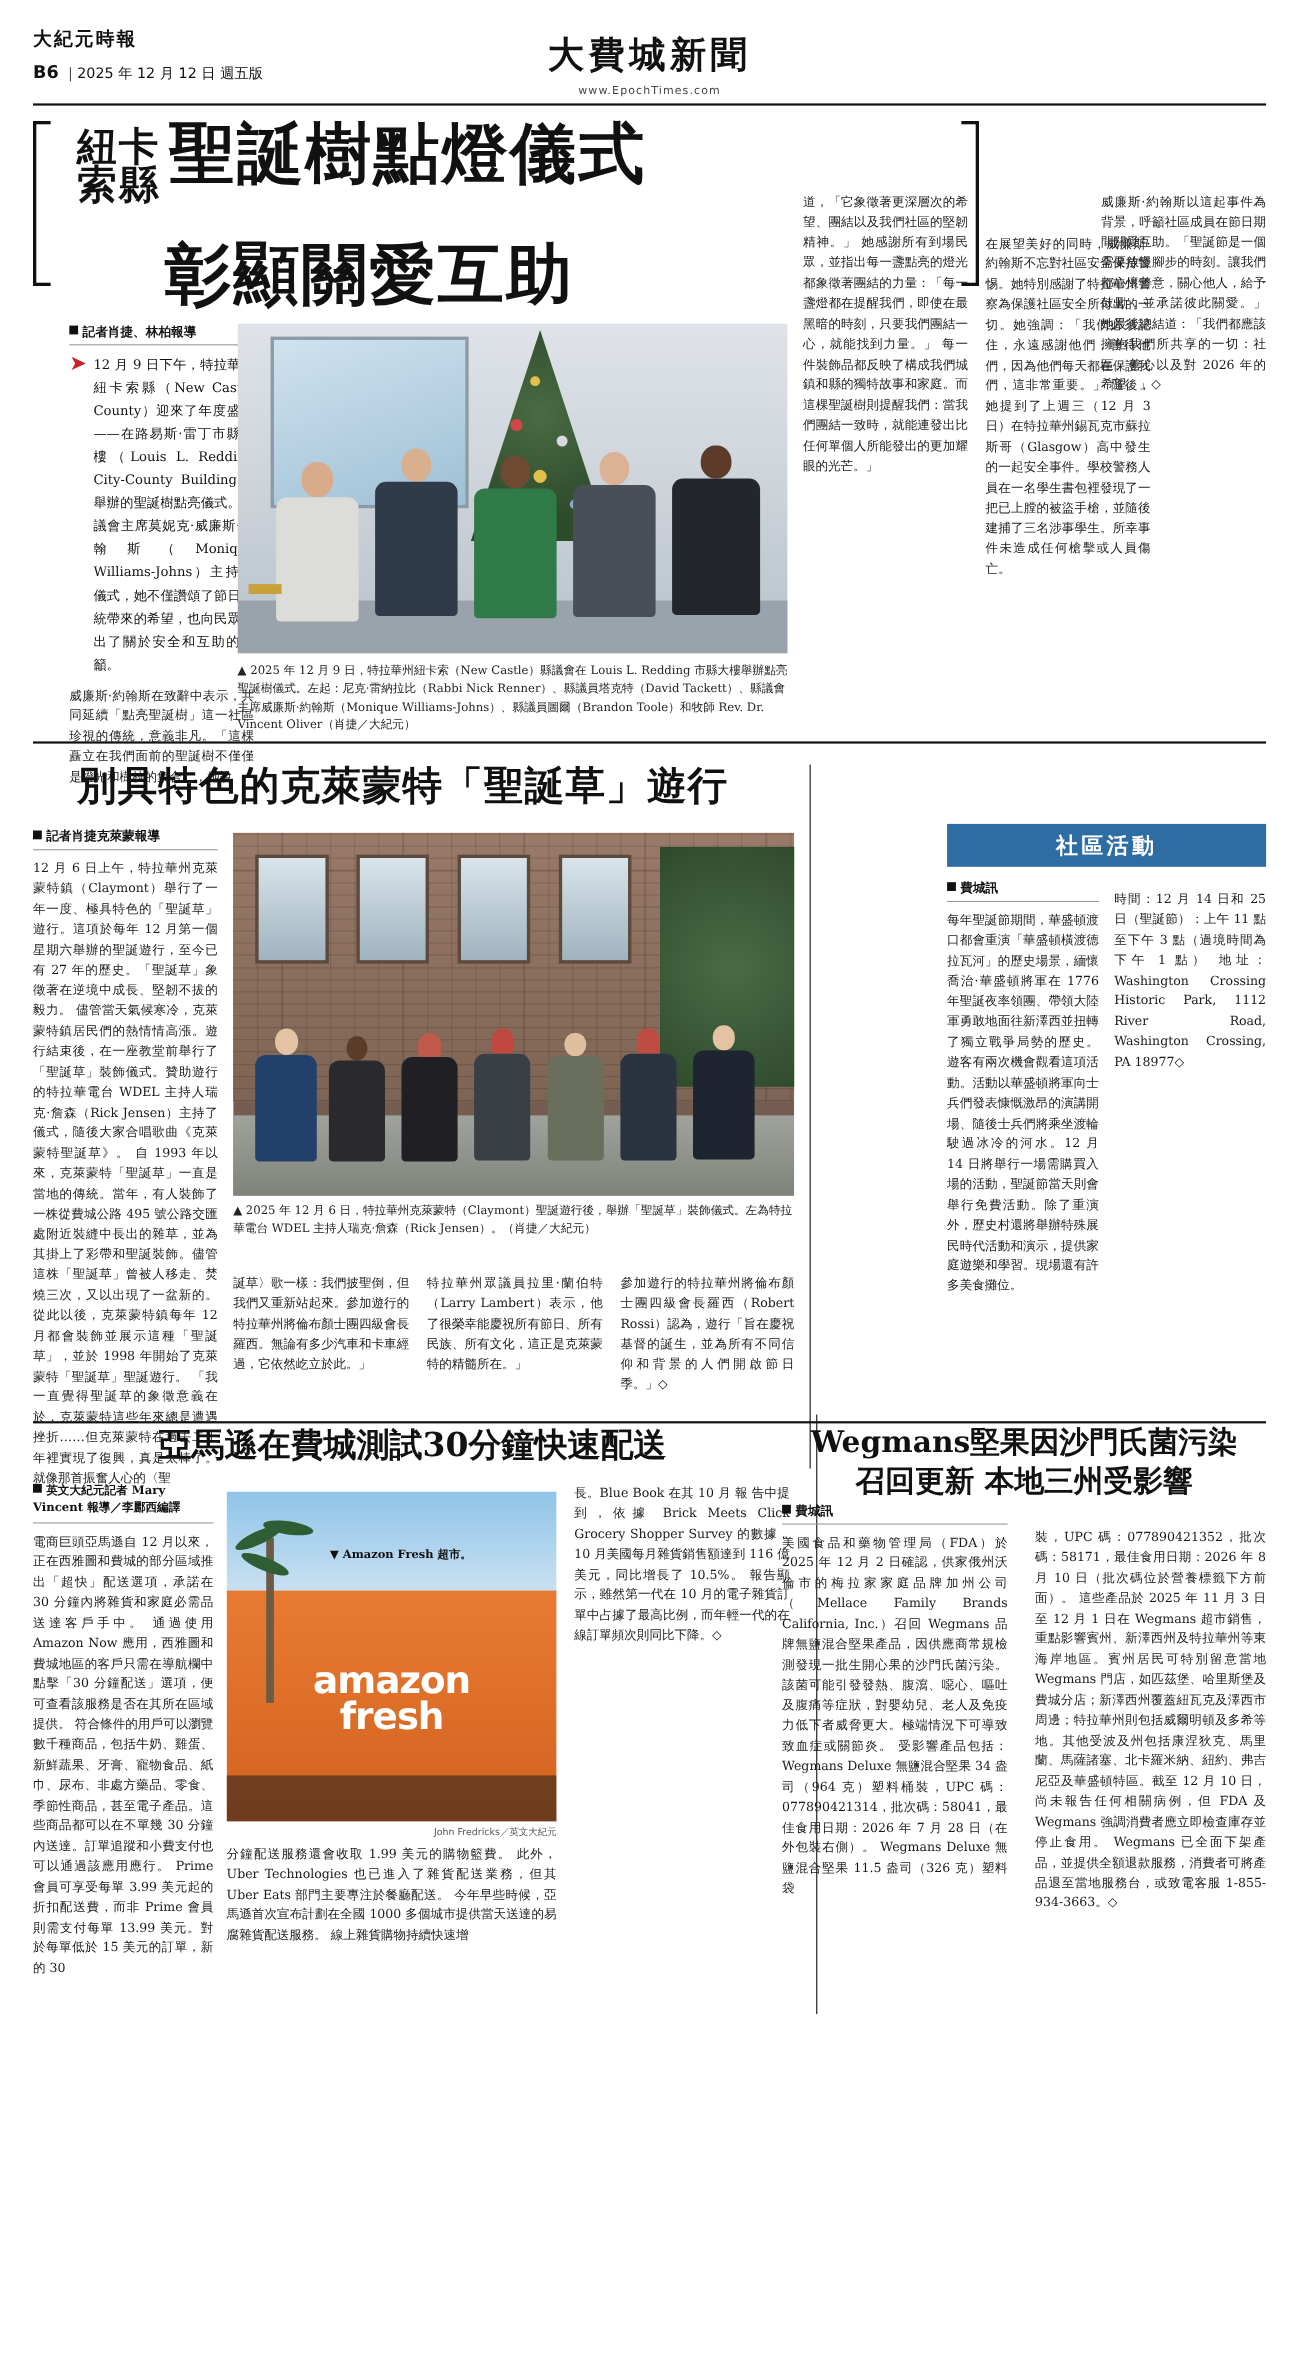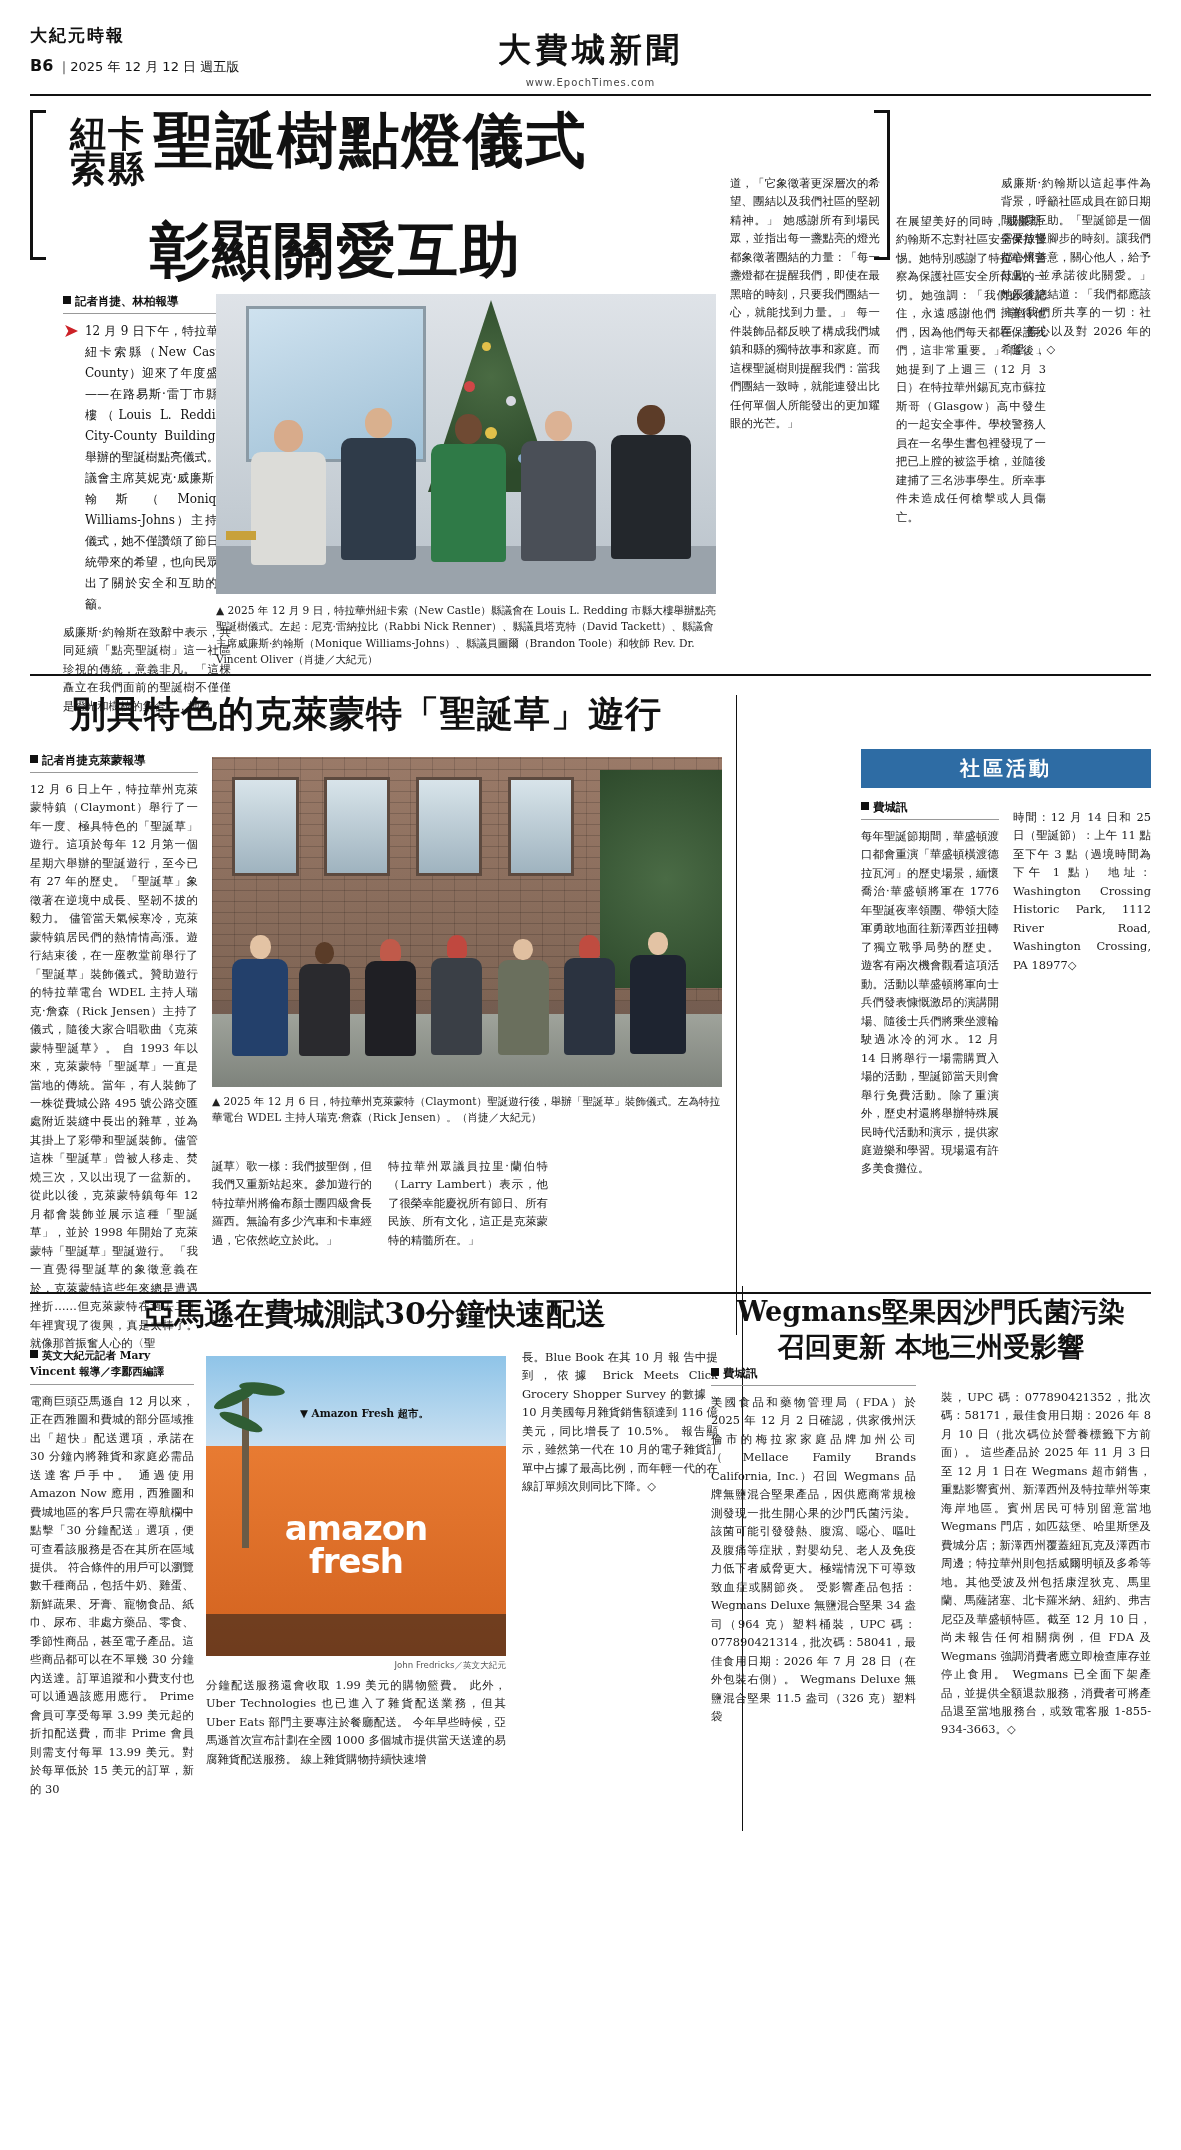--- a/index.html
+++ b/index.html
@@ -267,20 +267,21 @@
           <div class="person" style="left:82%;width:11%;height:43%;">
             <div class="ph-head" style="background:#e3c3a4;width:36%;margin:0 auto;"></div>
             <div class="ph-body" style="background:#1e2430;"></div>
           </div>
         </div>
       </div>
       <div class="photo-mid-cap caption cjk">▲ 2025 年 12 月 6 日，特拉華州克萊蒙特（Claymont）聖誕遊行後，舉辦「聖誕草」裝飾儀式。左為特拉華電台 WDEL 主持人瑞克·詹森（Rick Jensen）。（肖捷／大紀元）</div>
 
       <div class="mid-c2 body-txt cjk">誕草〉歌一樣：我們披聖倒，但我們又重新站起來。參加遊行的特拉華州將倫布顏士團四級會長羅西。無論有多少汽車和卡車經過，它依然屹立於此。」</div>
       <div class="mid-c3 body-txt cjk">特拉華州眾議員拉里·蘭伯特（Larry Lambert）表示，他了很榮幸能慶祝所有節日、所有民族、所有文化，這正是克萊蒙特的精髓所在。」</div>
+      <div class="mid-c4 body-txt cjk">參加遊行的特拉華州將倫布顏士團四級會長羅西（Robert Rossi）認為，遊行「旨在慶祝基督的誕生，並為所有不同信仰和背景的人們開啟節日季。」◇</div>
 
       <div class="sidebar">
         <div class="sb-bar">社區活動</div>
         <div class="sb-cols" style="height:430px;">
           <div class="sb-c1">
             <div class="byline cjk">
               <span class="sq"></span><span>費城訊</span>
             </div>
             <div class="thin" style="margin:4px 0 7px 0;"></div>
             <div class="body-txt cjk">每年聖誕節期間，華盛頓渡口都會重演「華盛頓橫渡德拉瓦河」的歷史場景，緬懷喬治·華盛頓將軍在 1776 年聖誕夜率領團、帶領大陸軍勇敢地面往新澤西並扭轉了獨立戰爭局勢的歷史。

